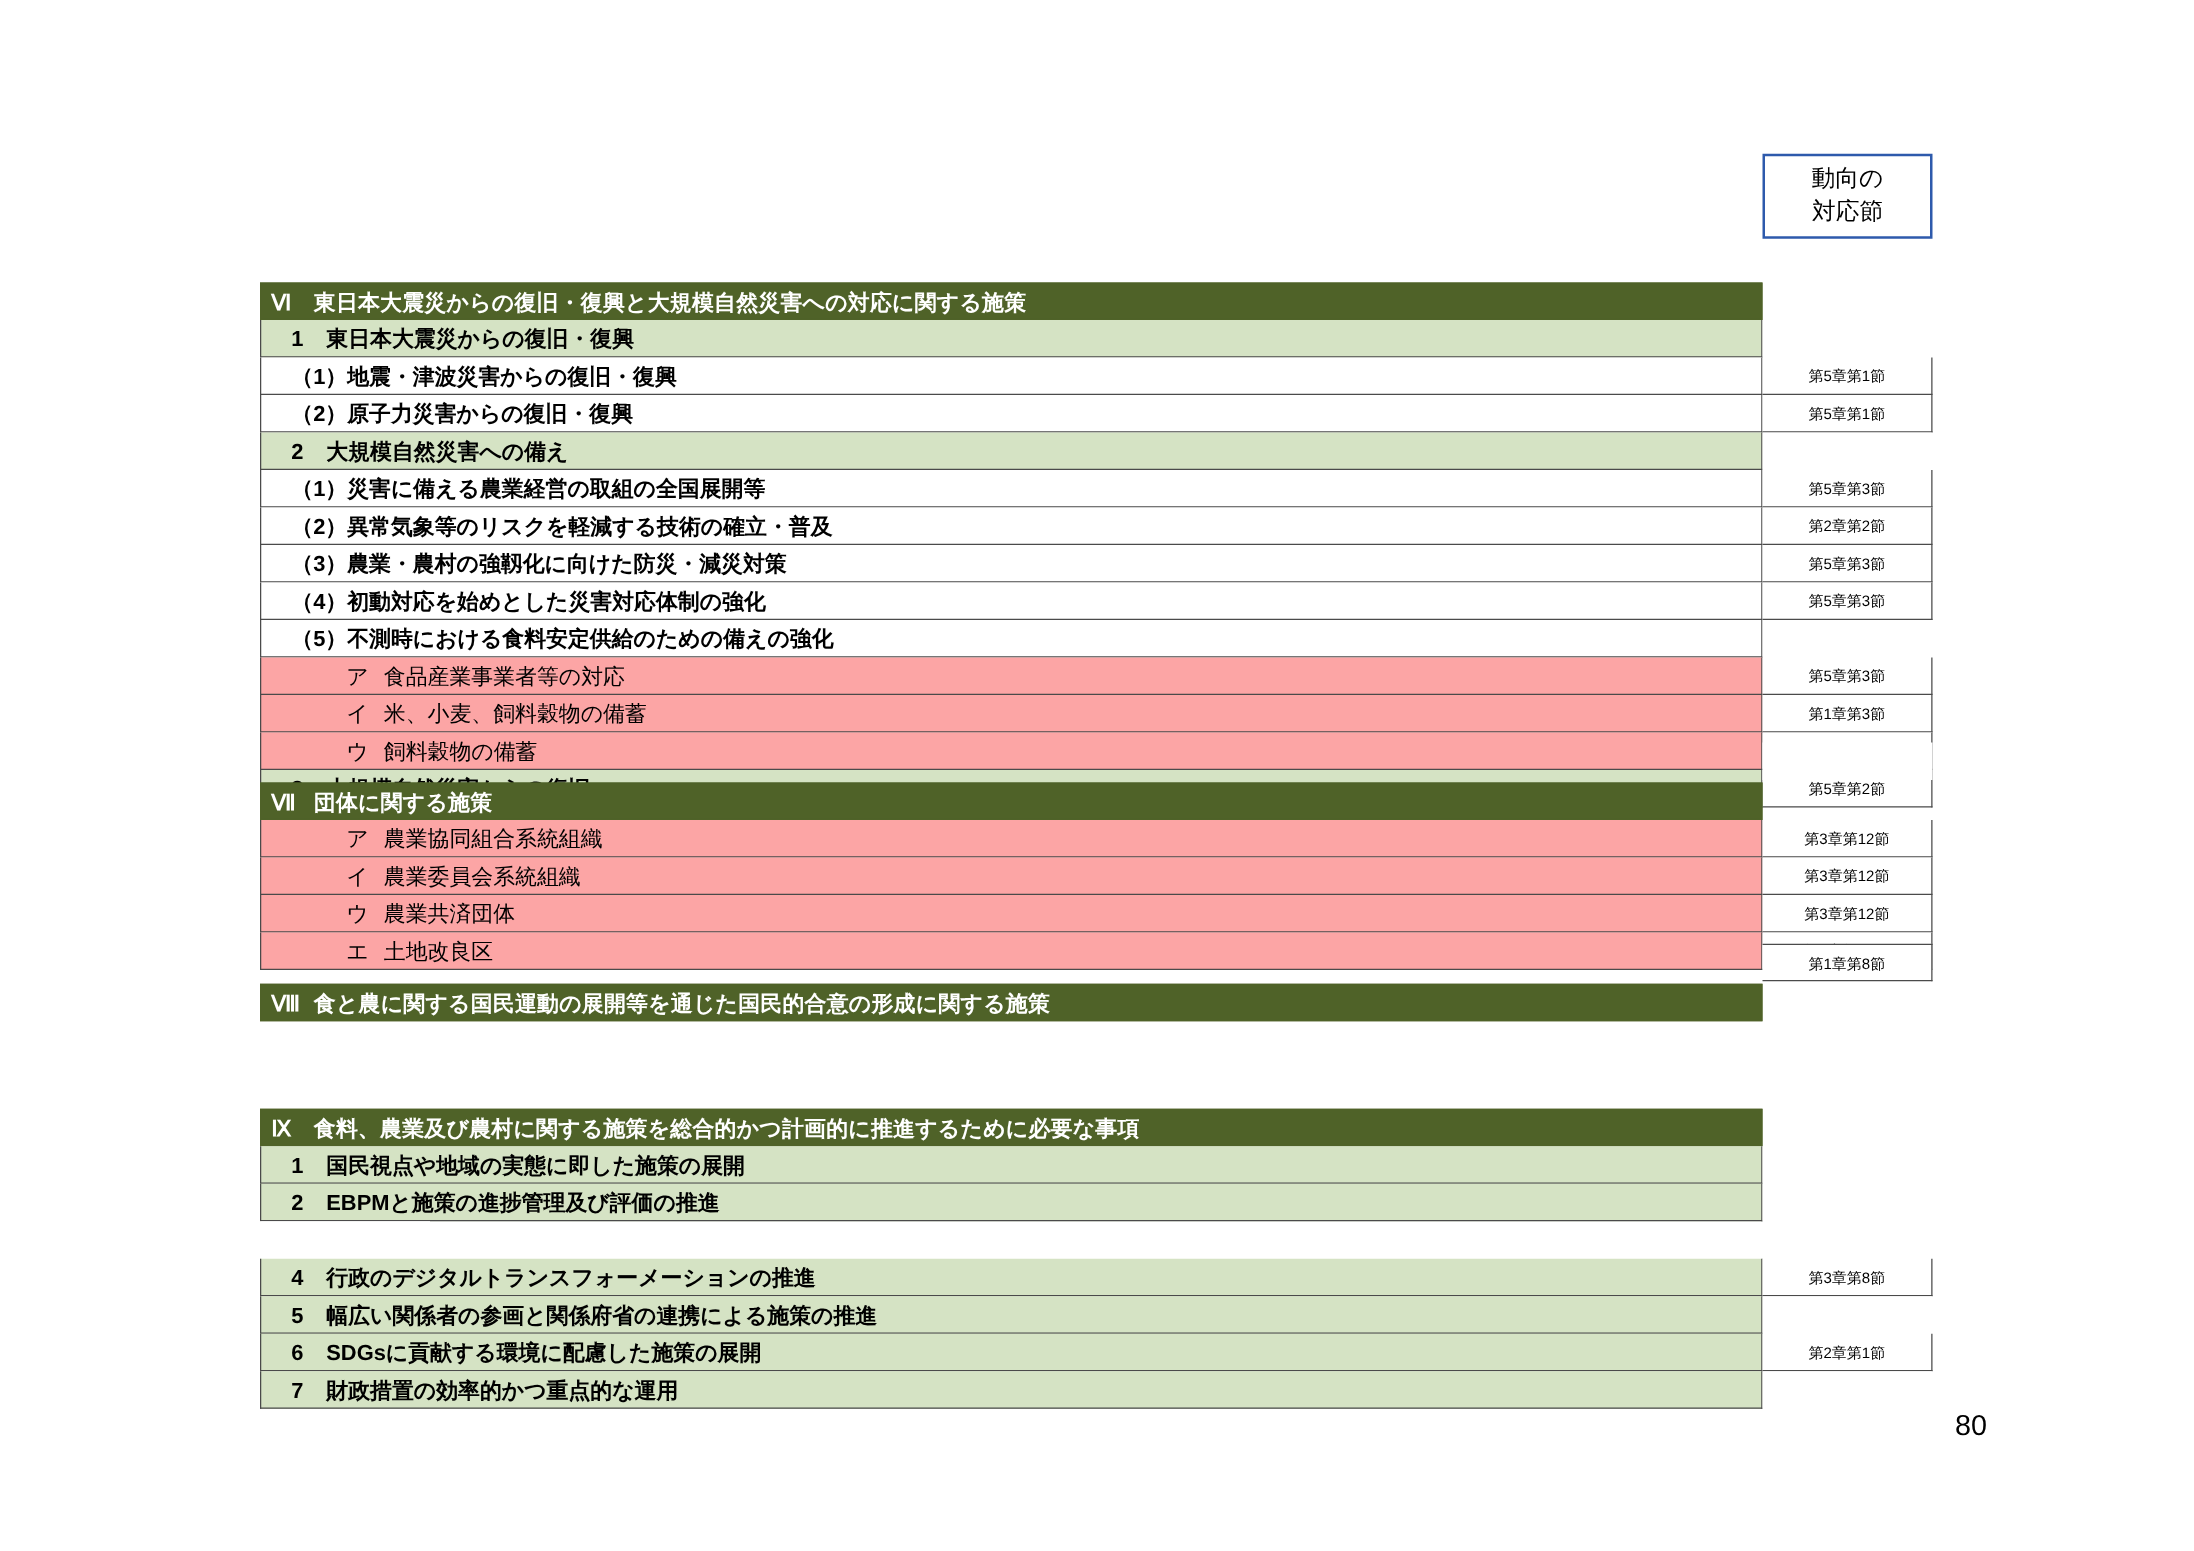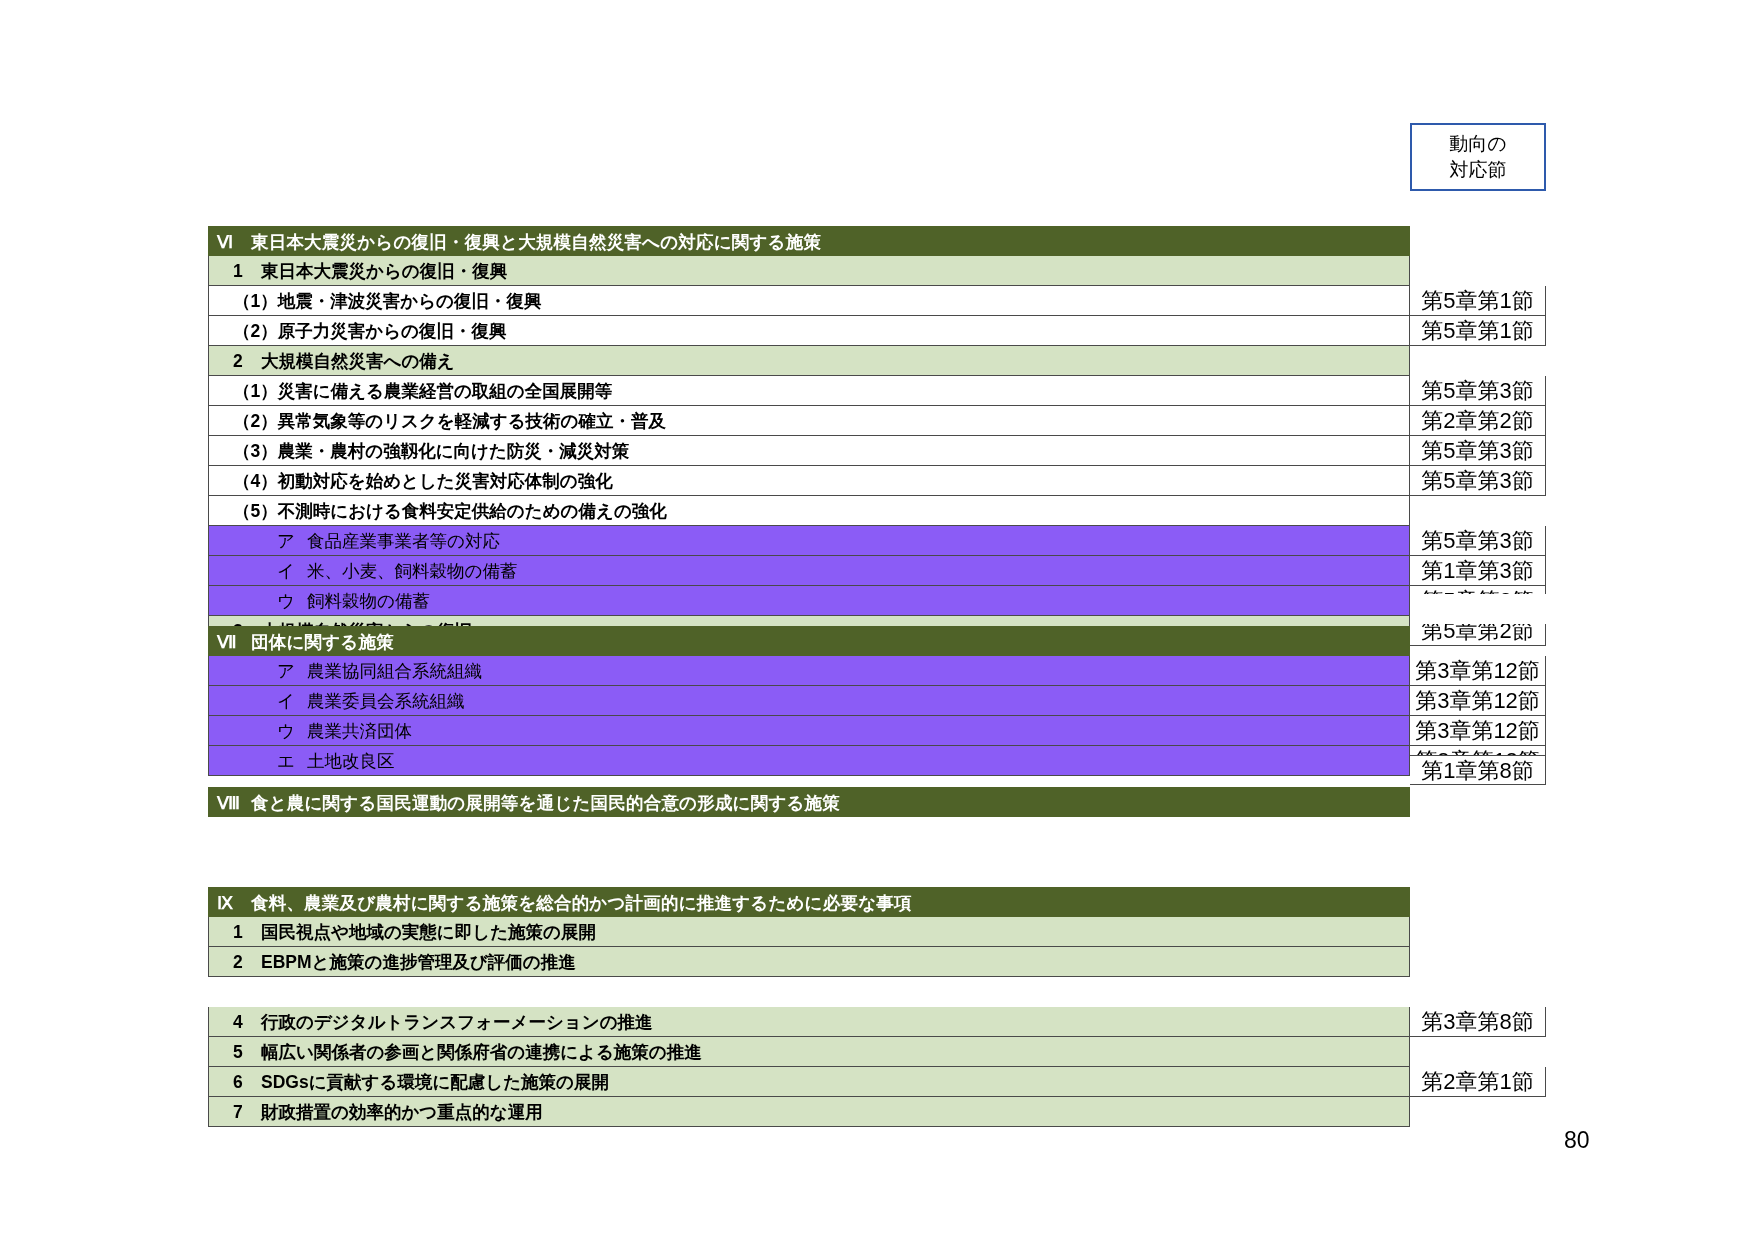--- a/index.html
+++ b/index.html
@@ -62,21 +62,21 @@
     border-right: 1px solid #4a4a4a;
     border-bottom: 1px solid #4a4a4a;
     white-space: nowrap;
     overflow: hidden;
   }
   .cell-ref {
     width: 136px;
     box-sizing: border-box;
     height: 30px;
     line-height: 30px;
-    font-size: 22px;
+    font-size: 12px;
     text-align: center;
     border-right: 1px solid #4a4a4a;
     border-bottom: 1px solid #4a4a4a;
     background: #ffffff;
     white-space: nowrap;
     overflow: hidden;
   }
   .cell-ref.empty {
     border-right: none;
     border-bottom: none;
@@ -104,21 +104,21 @@
   .lvl-section .cell-main .num {
     display: inline-block;
     min-width: 28px;
   }
   .lvl-item .cell-main {
     background: #ffffff;
     font-weight: bold;
     padding-left: 24px;
   }
   .lvl-sub .cell-main {
-    background: #8b5cf6;
+    background: #fca5a5;
     font-weight: normal;
     padding-left: 68px;
   }
   .lvl-sub .cell-main .num {
     display: inline-block;
     min-width: 30px;
   }
   
   .row:first-child .cell-main { border-top: 1px solid #4F6228; margin-top: 32px; }
   .row:first-child .cell-ref { border-top: 1px solid #4a4a4a; }

